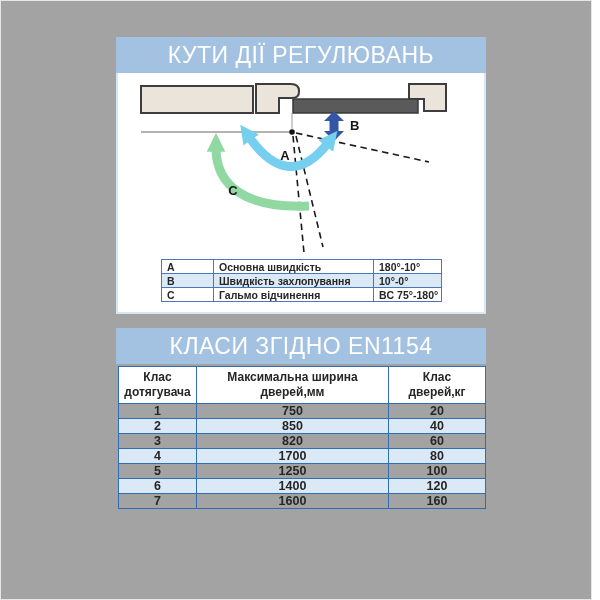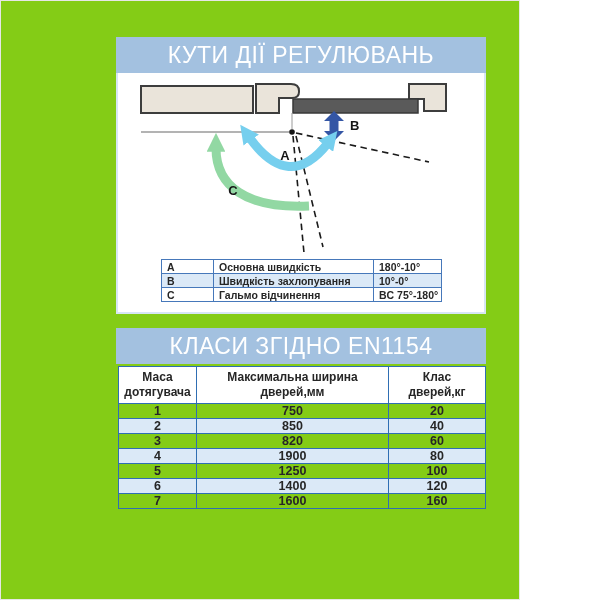--- a/index.html
+++ b/index.html
@@ -5,22 +5,22 @@
   * { margin: 0; padding: 0; box-sizing: border-box; }
   html, body { background: #fff; }
   body {
     width: 600px; height: 600px;
     font-family: "Liberation Sans", sans-serif;
     color: #1a1a1a;
     position: relative;
   }
   .page {
     position: absolute; inset: 0;
-    width: 520px; height: 600px;
-    background: #84cc16;
+    width: 592px; height: 600px;
+    background: #a3a3a3;
     border: 1px solid #e6e6e6;
   }
   .section-header {
     position: absolute;
     left: 115px; width: 370px; height: 36px;
     background: #a3c1e0;
     display: flex; align-items: center; justify-content: center;
     color: #ffffff;
     font-size: 23px;
     letter-spacing: 0.5px;
@@ -160,21 +160,21 @@
     </table>
   </div>
 
   <div id="sec2-header" class="section-header">
     <span>КЛАСИ ЗГІДНО EN1154</span>
   </div>
 
   <table class="classes-table">
     <thead>
       <tr>
-        <th class="col-class">Маса дотягувача</th>
+        <th class="col-class">Клас дотягувача</th>
         <th class="col-width">Максимальна ширина дверей,мм</th>
         <th class="col-mass">Клас дверей,кг</th>
       </tr>
     </thead>
     <tbody>
       <tr>
         <td>1</td>
         <td>750</td>
         <td>20</td>
       </tr>
@@ -183,21 +183,21 @@
         <td>850</td>
         <td>40</td>
       </tr>
       <tr>
         <td>3</td>
         <td>820</td>
         <td>60</td>
       </tr>
       <tr class="alt">
         <td>4</td>
-        <td>1900</td>
+        <td>1700</td>
         <td>80</td>
       </tr>
       <tr>
         <td>5</td>
         <td>1250</td>
         <td>100</td>
       </tr>
       <tr class="alt">
         <td>6</td>
         <td>1400</td>

